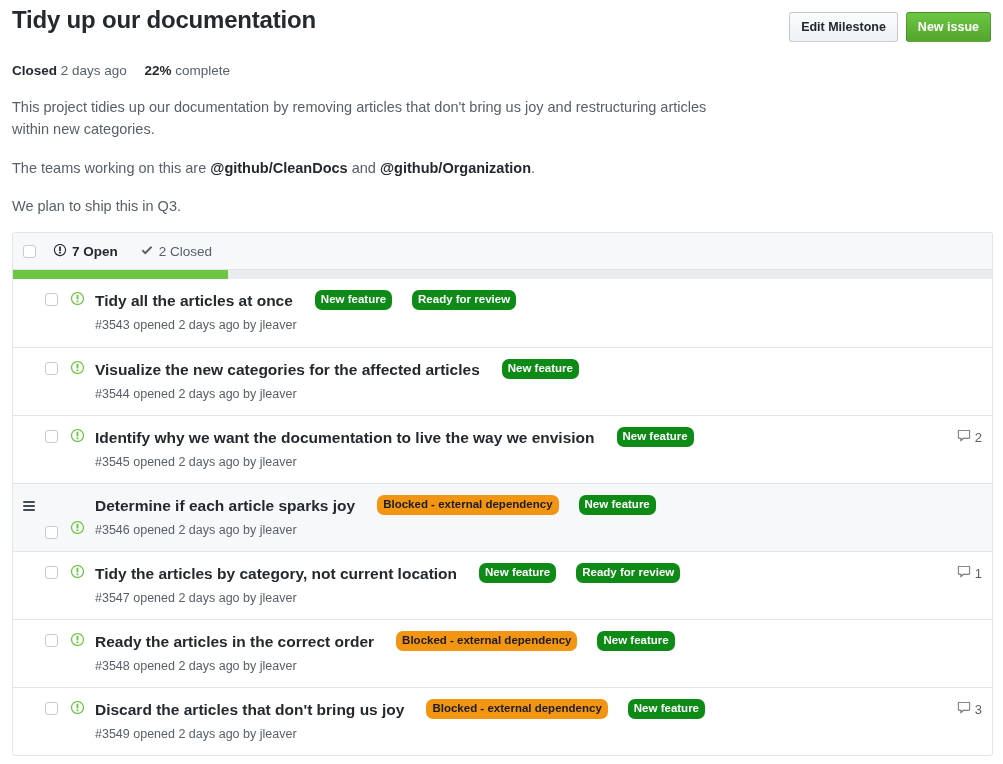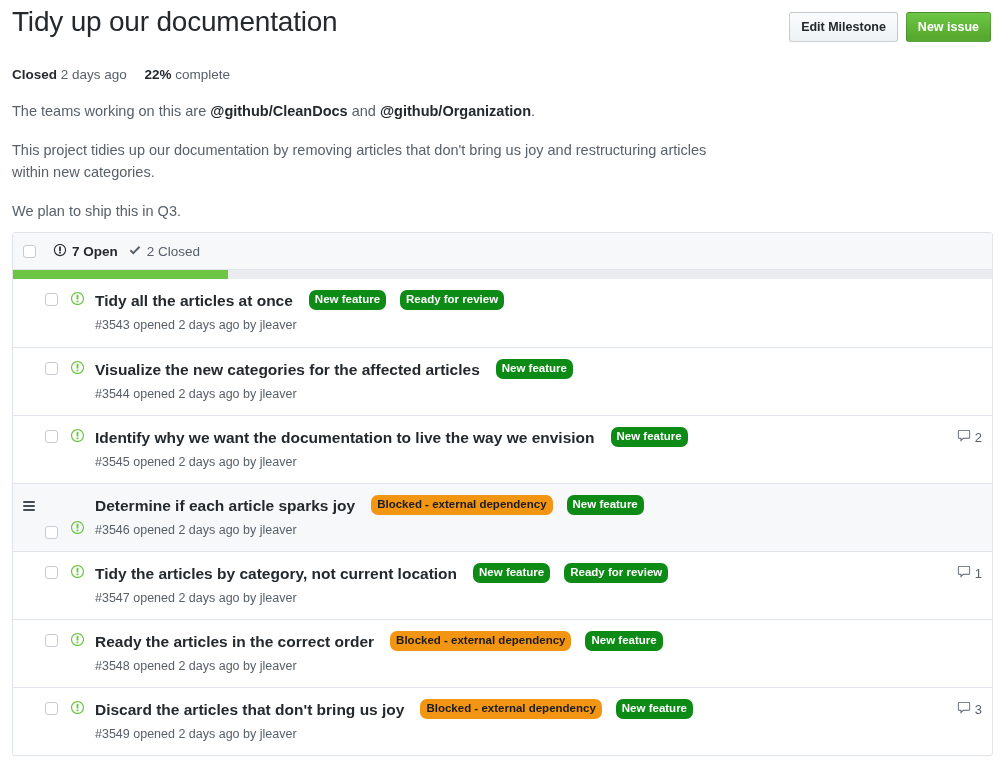--- a/index.html
+++ b/index.html
@@ -9,21 +9,21 @@
     background: #ffffff;
     font-family: "Liberation Sans", sans-serif;
     color: #24292e;
     -webkit-font-smoothing: antialiased;
   }
   .page { position: relative; width: 1003px; height: 764px; overflow: hidden; }
 
   
   .head { padding: 6px 12px 0 12px; position: relative; }
   .title {
-    font-size: 28px; font-weight: 400; line-height: 1.15;
+    font-size: 24px; font-weight: 700; line-height: 1.15;
     color: #24292e; margin: 0; letter-spacing: -0.2px;
   }
   .actions { position: absolute; right: 12px; top: 12px; display: flex; gap: 8px; }
   .btn {
     font-size: 12.5px; font-weight: bold; line-height: 20px;
     padding: 4px 11px; border-radius: 3px; cursor: pointer; white-space: nowrap;
   }
   .btn-default {
     color: #24292e; background: linear-gradient(-180deg,#fafbfc,#eff3f6 90%);
     border: 1px solid rgba(27,31,35,0.2);
@@ -53,21 +53,21 @@
     background: #fff; overflow: hidden;
   }
   .list-head {
     background: #f6f8fa; border-bottom: 1px solid #e1e4e8;
     padding: 10px 10px 9px 10px; display: flex; align-items: center;
   }
   .cbx {
     width: 13px; height: 13px; border: 1px solid #c6cbd1; border-radius: 3px;
     background: #fff; flex: 0 0 auto; cursor: pointer;
   }
-  .head-states { display: flex; align-items: center; margin-left: 17px; gap: 10px; }
+  .head-states { display: flex; align-items: center; margin-left: 17px; gap: 22px; }
   .state { display: flex; align-items: center; gap: 5px; font-size: 13.5px; cursor: pointer; }
   .state.open { color: #24292e; font-weight: bold; }
   .state.closed { color: #586069; font-weight: 400; }
 
   .progress { height: 9px; background: #eaecef; position: relative; }
   .progress .fill { height: 100%; background: #6cc644; }
 
   .row {
     display: flex; align-items: flex-start;
     padding: 11px 10px 12px 10px;
@@ -78,21 +78,21 @@
   .drag {
     position: absolute; left: 10px; top: 17px; width: 12px; height: 10px;
     cursor: grab;
   }
   .drag i { display:block; height:1.6px; background:#444d56; margin-bottom:2.6px; border-radius:1px; }
   .row .cbx { margin-top: 3px; margin-left: 22px; }
   .issue-ico { margin: 1px 0 0 12px; flex: 0 0 auto; }
   .row-body { margin-left: 10px; flex: 1 1 auto; min-width: 0; }
   .row-title {
     font-size: 15.5px; font-weight: bold; color: #24292e; line-height: 21px;
-    display: flex; align-items: center; flex-wrap: wrap; gap: 8px;
+    display: flex; align-items: center; flex-wrap: wrap; gap: 14px;
   }
   .row-title .t { margin-right: 8px; cursor: pointer; }
   .label {
     display: inline-block; font-size: 11.5px; font-weight: bold; line-height: 15px;
     padding: 2px 6px 3px 6px; border-radius: 7px; margin-right: 6px;
     white-space: nowrap; cursor: pointer; position: relative; top: -1px;
   }
   .row-meta { font-size: 12.5px; color: #586069; margin-top: 6px; line-height: 17px; }
   .comments {
     margin-left: auto; display: flex; align-items: center; gap: 4px;
@@ -114,22 +114,22 @@
 
     <div class="meta-line">
       <strong>Closed</strong>
       <span>2 days ago</span>
       <span class="meta-sep"></span>
       <strong>22%</strong>
       <span>complete</span>
     </div>
 
     <div class="desc">
+      <p>This project tidies up our documentation by removing articles that don't bring us joy and restructuring articles within new categories.</p>
       <p><span>The teams working on this are </span><strong>@github/CleanDocs</strong><span> and </span><strong>@github/Organization</strong><span>.</span></p>
-      <p>This project tidies up our documentation by removing articles that don't bring us joy and restructuring articles within new categories.</p>
       <p>We plan to ship this in Q3.</p>
     </div>
   </div>
 
   <div class="list">
     <div class="list-head">
       <div class="cbx"></div>
       <div class="head-states">
         <div class="state open">
           <span>

